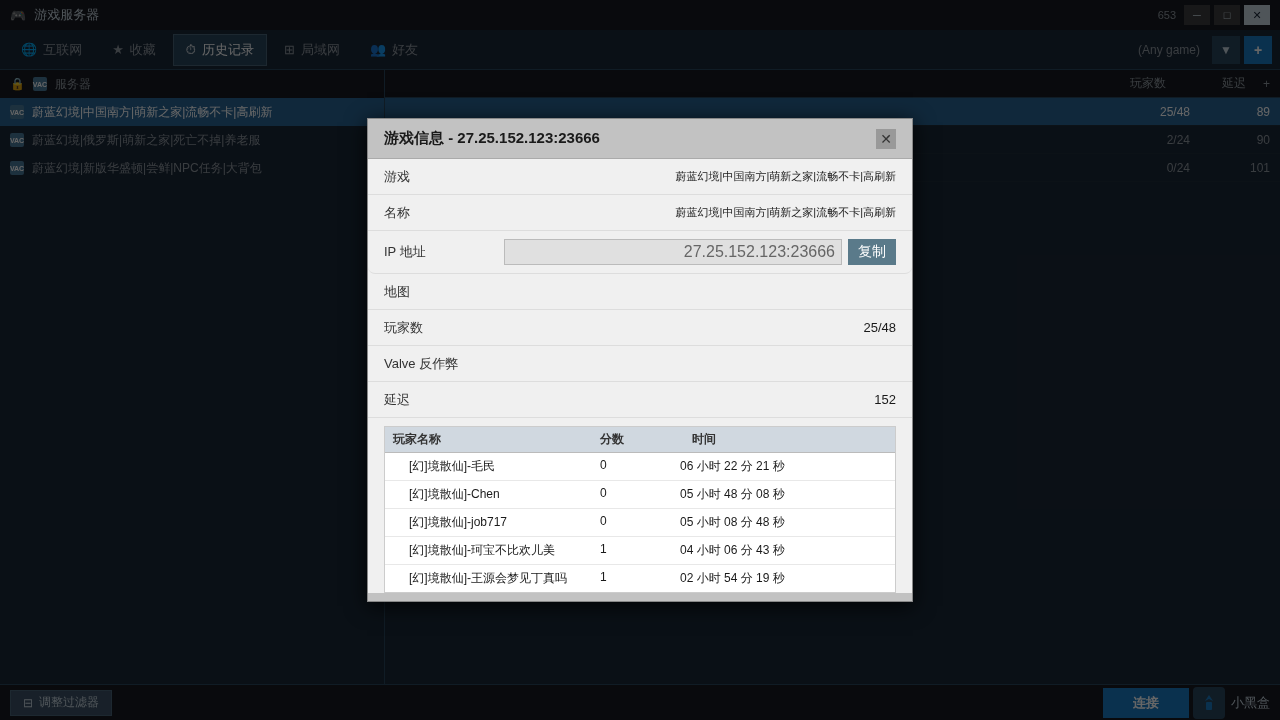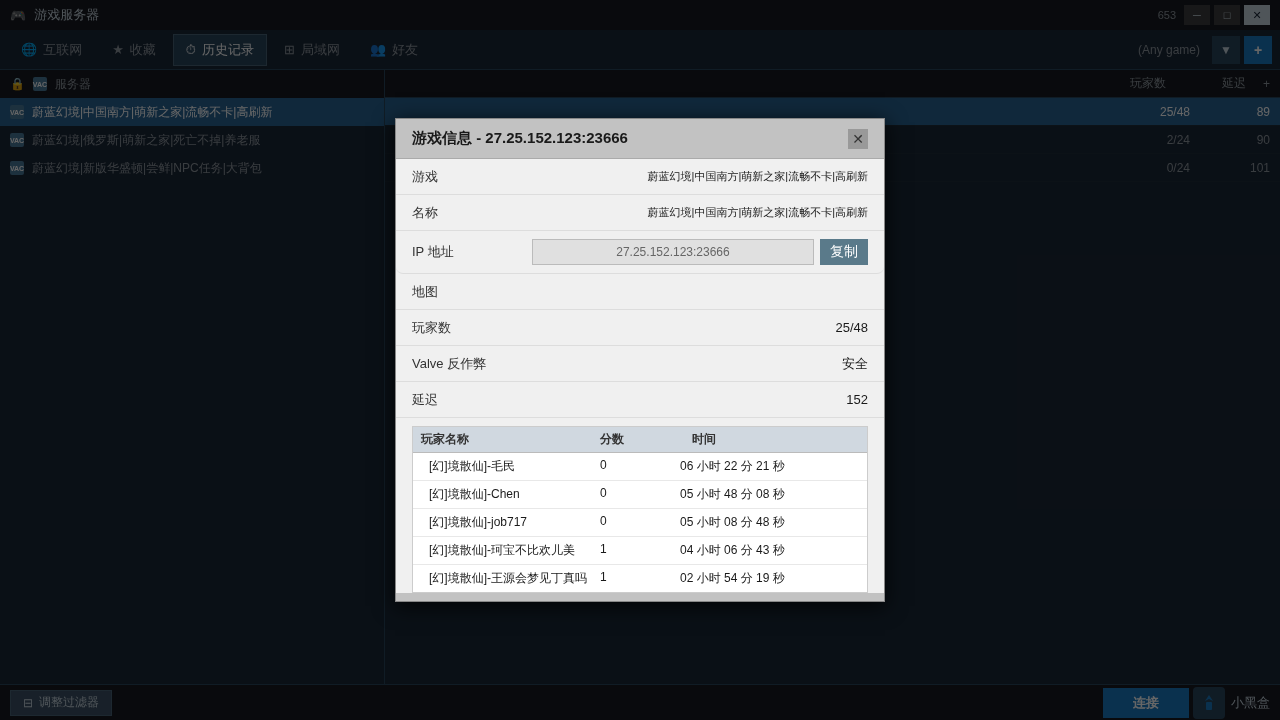--- a/index.html
+++ b/index.html
@@ -245,21 +245,21 @@
       top: 0; left: 0; right: 0; bottom: 0;
       background: rgba(0,0,0,0.6);
       z-index: 100;
       display: flex;
       align-items: center;
       justify-content: center;
     }
 
     
     .dialog {
-      width: 490px;
+      width: 546px;
       background: #c2c2c2;
       border: 1px solid #888;
       box-shadow: 0 4px 20px rgba(0,0,0,0.8);
       position: relative;
     }
     .dialog-header {
       height: 40px;
       background: #c2c2c2;
       display: flex;
       align-items: center;
@@ -315,22 +315,22 @@
       min-height: 36px;
       border-radius: 7px;
     }
     .ip-input {
       flex: 1;
       height: 26px;
       background: #e0e0e0;
       border: 1px solid #bbb;
       padding: 0 6px;
       color: #666;
-      font-size: 12px;
-      text-align: center;
+      font-size: 16px;
+      text-align: right;
     }
     .copy-btn {
       height: 26px;
       padding: 0 10px;
       background: #5a7a8a;
       border: none;
       color: white;
       cursor: pointer;
       font-size: 14px;
       margin-left: 6px;
@@ -354,21 +354,21 @@
       color: #333;
       font-size: 12px;
       font-weight: bold;
     }
     .pt-name { flex: 1; }
     .pt-score { width: 80px; }
     .pt-time { flex: 1; }
 
     .player-row {
       display: flex;
-      padding: 5px 16px;
+      padding: 5px 24px;
       border-bottom: 1px solid #e8e8e8;
       align-items: flex-start;
     }
     .player-row:last-child { border-bottom: none; }
     .player-row span {
       font-size: 12px;
       color: #1a1a1a;
     }
     .pr-name { flex: 1; line-height: 1.4; }
     .pr-score { width: 80px; }
@@ -535,21 +535,20 @@
         <span class="info-label">地图</span>
       </div>
 
       <div class="info-row">
         <span class="info-label">玩家数</span>
         <span class="info-value">25/48</span>
       </div>
 
       <div class="info-row">
         <span class="info-label">Valve 反作弊</span>
-        <span class="info-value">安全</span>
       </div>
 
       <div class="info-row">
         <span class="info-label">延迟</span>
         <span class="info-value">152</span>
       </div>
 
       <div class="player-table">
         <div class="player-table-header">
           <span class="pt-name">玩家名称</span>

